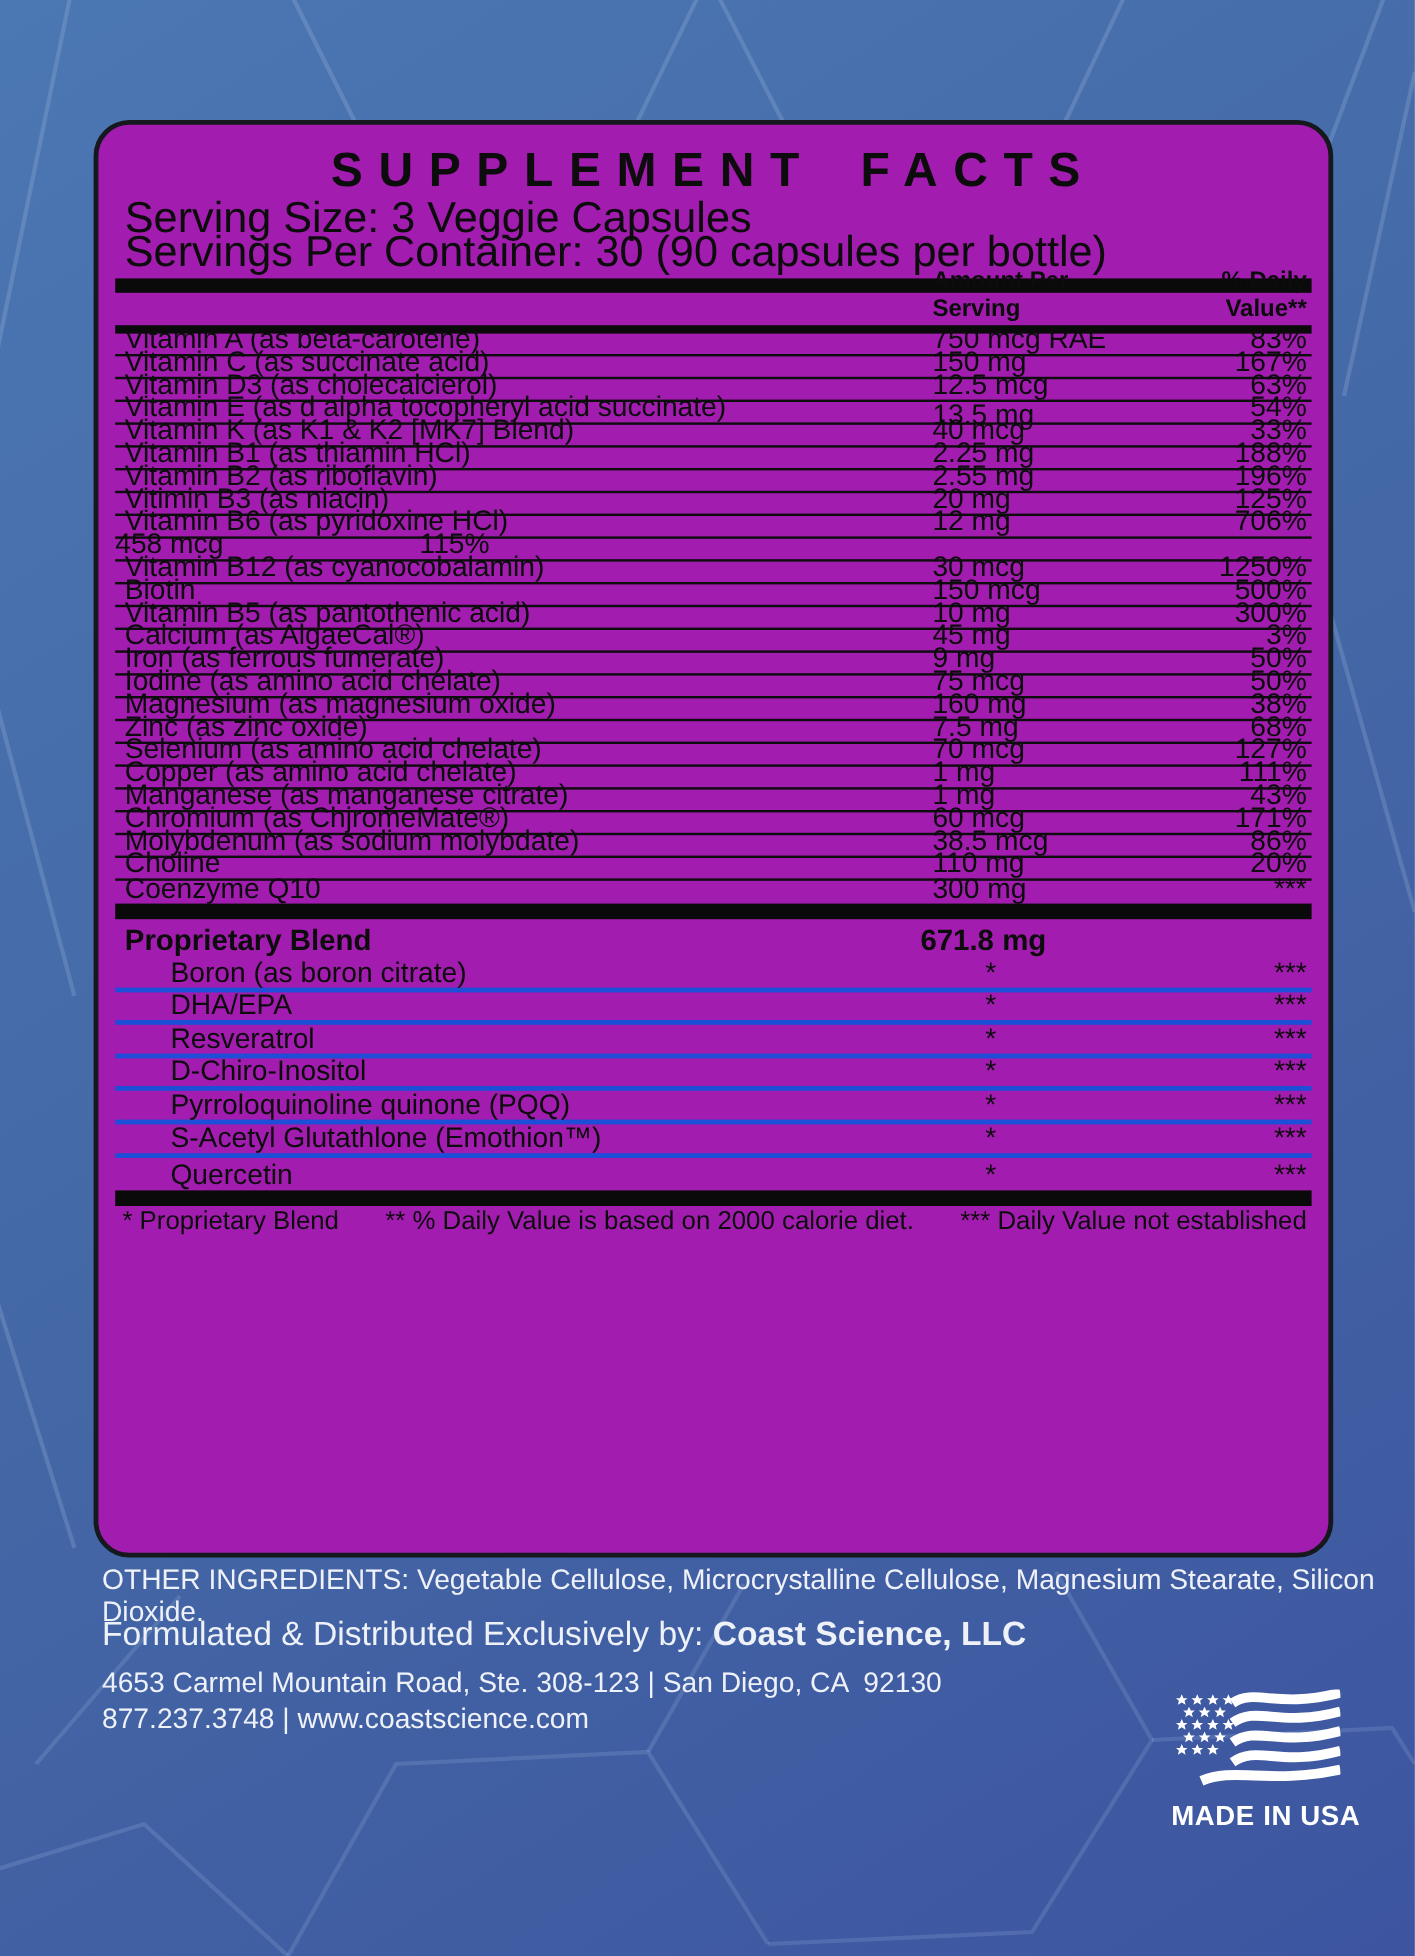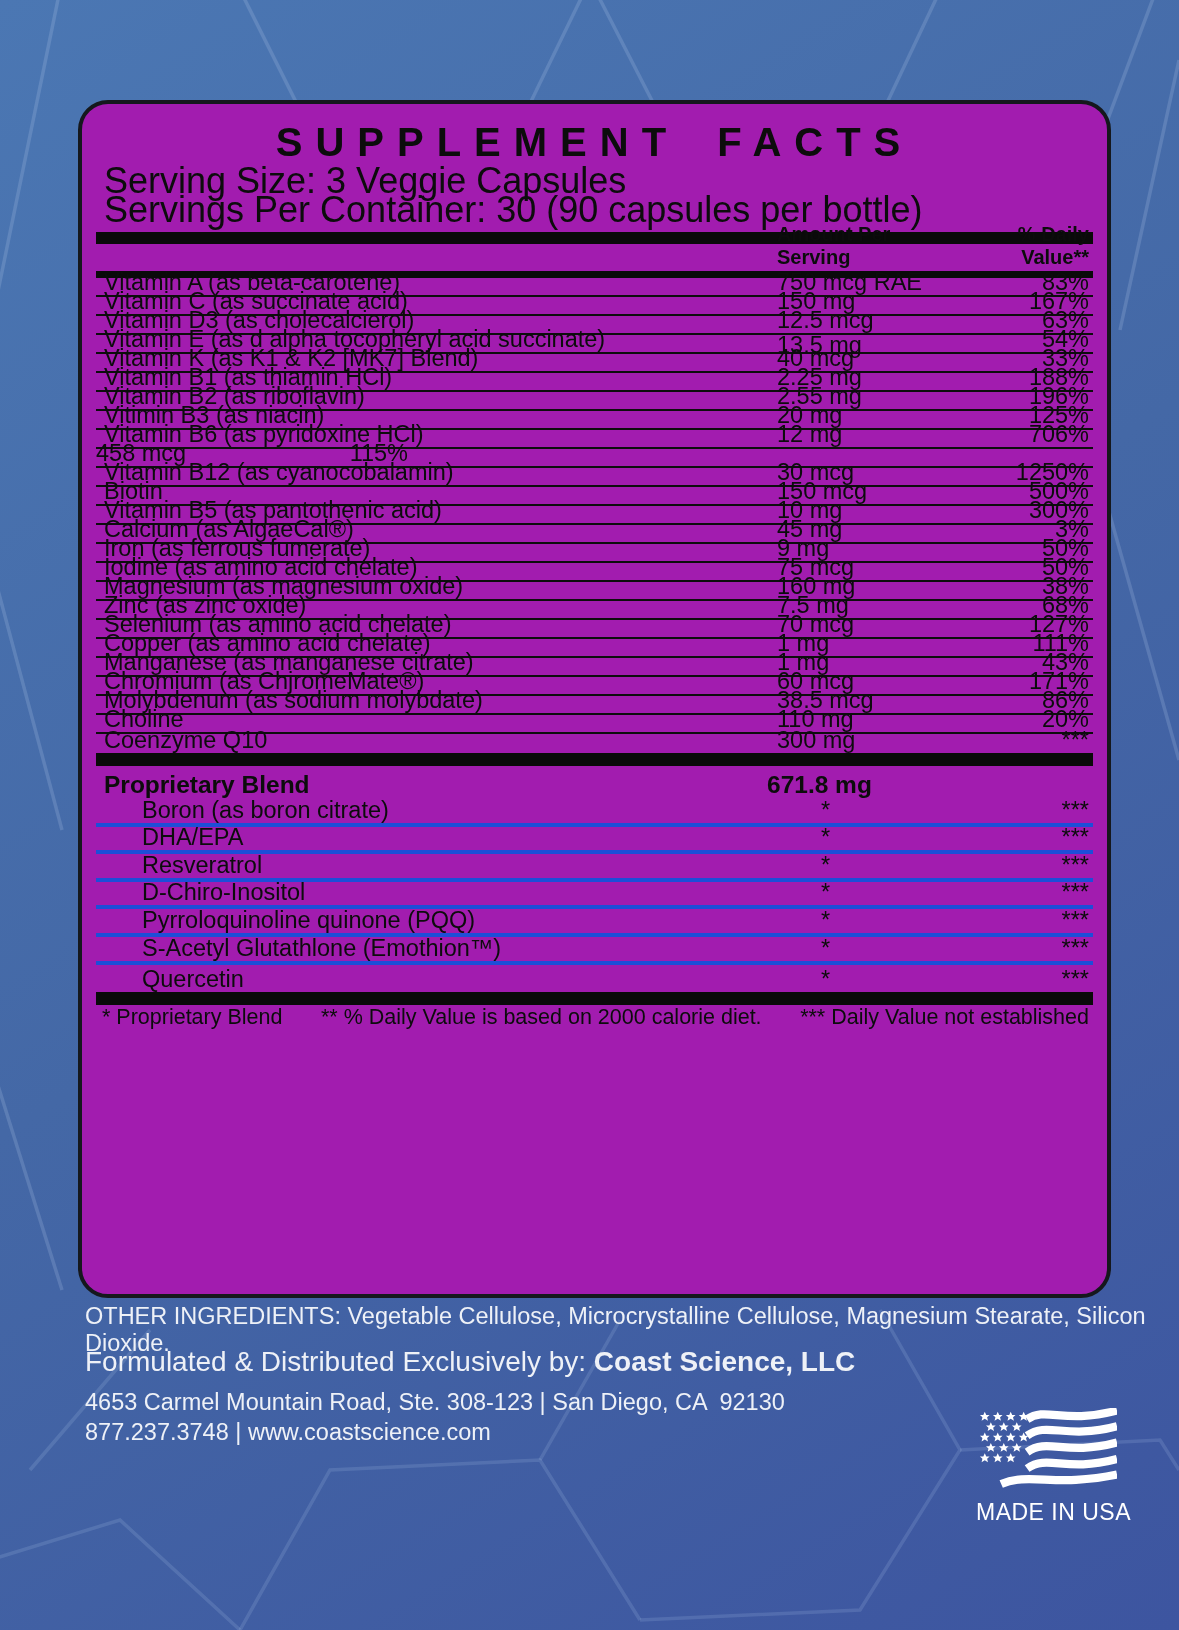--- a/index.html
+++ b/index.html
@@ -51,21 +51,21 @@
 
   
   .footer-text { position:absolute; left:85px; color:#eef1f7; z-index:2; }
   #other-ingredients { top:1303px; font-size:23.5px; }
   #formulated { top:1346px; font-size:28px; }
   #formulated b { font-weight:bold; }
   #address { top:1389px; font-size:23.5px; white-space:pre-wrap; }
   #contact { top:1419px; font-size:23.5px; }
 
   .usa-block { position:absolute; left:976px; top:1408px; width:142px; z-index:2; text-align:center; }
-  .usa-label { margin-top:4px; color:#ffffff; font-weight:normal; font-size:23px; letter-spacing:0.5px; white-space:nowrap; }
+  .usa-label { margin-top:4px; color:#ffffff; font-weight:bold; font-size:23px; letter-spacing:0.5px; white-space:nowrap; }
 </style>
 </head>
 <body>
 
 <svg id="bg-pattern" width="1179" height="1630" viewBox="0 0 1179 1630">
   <g stroke="#bcd2f0" stroke-opacity="0.20" stroke-width="3.5" fill="none">
     <path d="M62,-20 L-10,330"></path>
     <path d="M235,-20 L415,340"></path>
     <path d="M415,340 L590,-20"></path>
     <path d="M590,-20 L775,340"></path>

